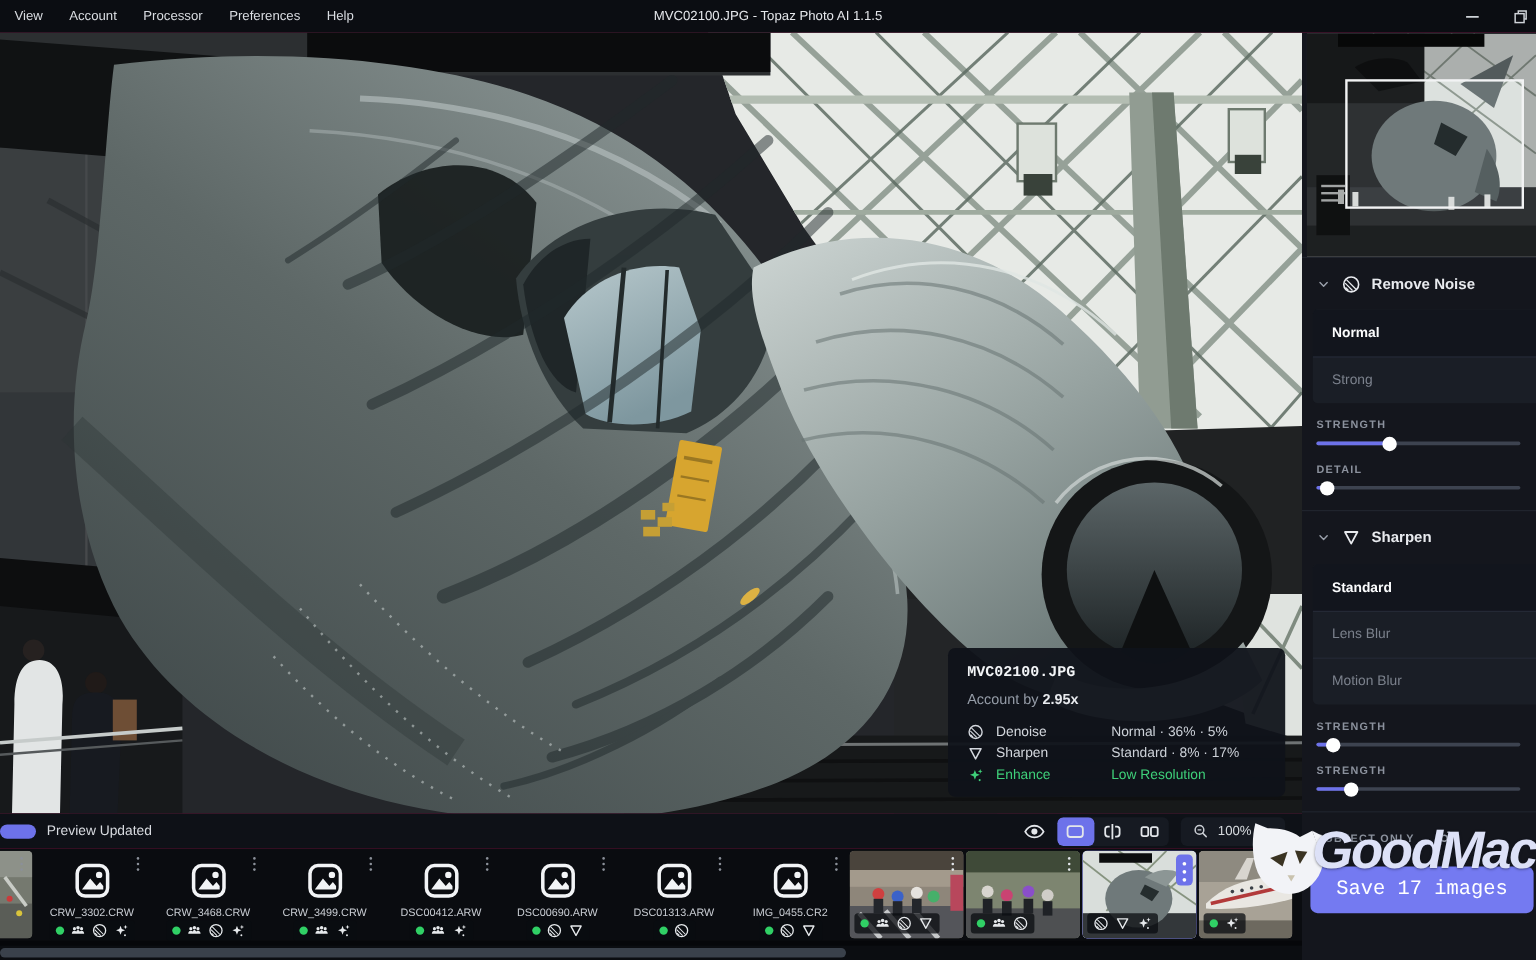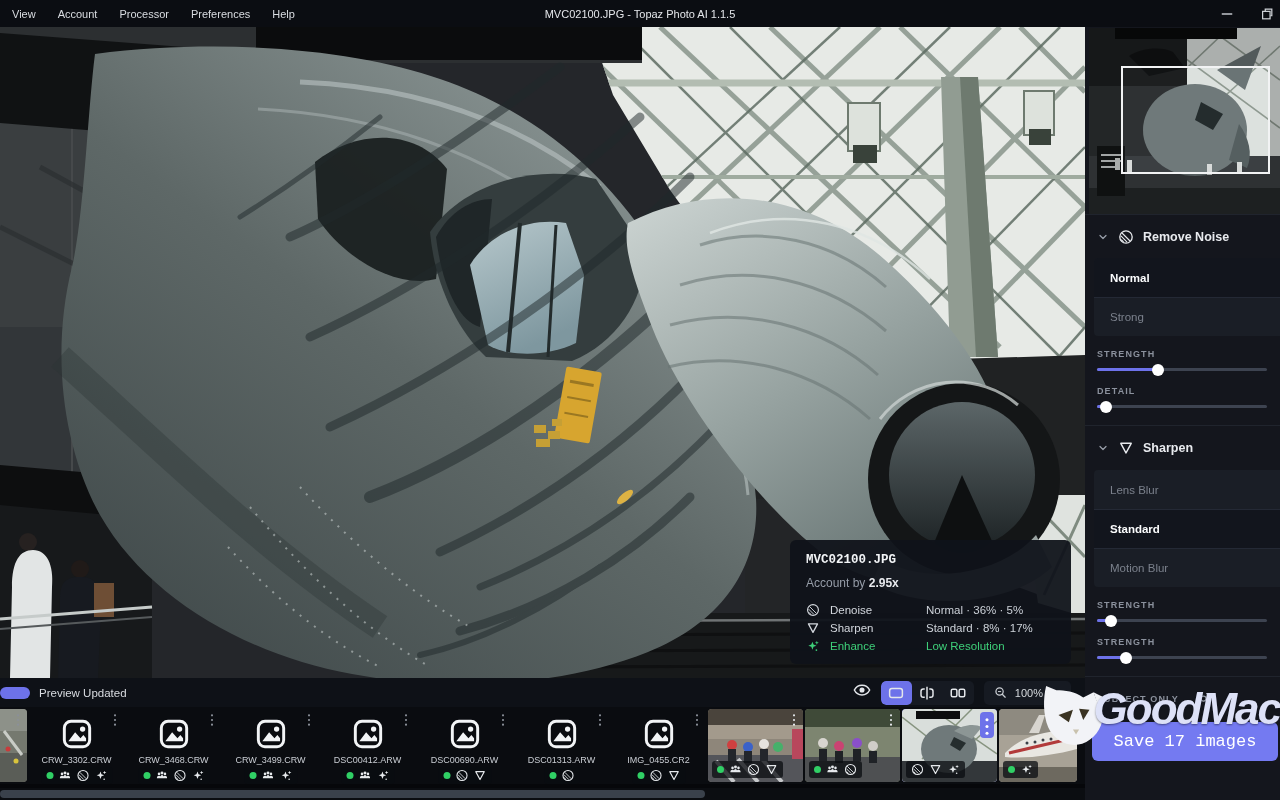--- a/index.html
+++ b/index.html
@@ -35,21 +35,21 @@
   .ip-row .val { font-size:11.5px; color:#ccd1d8; }
   .ip-row.green .lbl, .ip-row.green .val { color:#3ecf79; }
   .ip-ic { width:14px; height:14px; color:#d3d7dd; }
   .ip-row.green .ip-ic { color:#3ecf79; }
 
   
   .statusbar { position:absolute; left:0; top:651px; width:1085px; height:29px; background:#0e1117;
     display:flex; align-items:center; }
   .pv-pill { width:30px; height:12px; border-radius:7px; background:#6d72ea; margin-left:0; }
   .pv-text { font-size:11.5px; color:#d8dbe0; margin-left:9px; }
-  .sb-right { margin-left:auto; display:flex; gap:10px; padding-right:14px; }
+  .sb-right { margin-left:auto; display:flex; align-items:center; gap:10px; padding-right:14px; }
   .eye-btn { color:#e3e6ea; width:18px; height:18px; cursor:pointer; }
   .toggle-group { display:flex; background:#161a22; border-radius:5px; overflow:hidden; }
   .tg-btn { width:31px; height:24px; display:flex; align-items:center; justify-content:center; color:#e3e6ea; cursor:pointer; }
   .tg-btn.sel { background:#6d72ea; border-radius:5px; }
   .zoom-ctl { display:flex; align-items:center; gap:7px; background:#161a22; border-radius:5px; height:24px; padding:0 9px; }
   .zoom-ctl .zv { font-size:11px; color:#d6dade; }
   .zoom-ctl svg { color:#c9cdd3; }
   .zoom-ctl .caret { color:#9aa0a9; }
 
   
@@ -785,22 +785,22 @@
       <div class="panel-hd" style="border-top:none">
         <svg class="chev">
             <use href="#i-chevron-down"></use>
           </svg>
         <svg class="pic">
             <use href="#i-sharpen"></use>
           </svg>
         <span class="pt">Sharpen</span>
       </div>
       <div class="opt-group">
+        <div class="opt sel">Standard</div>
         <div class="opt">Lens Blur</div>
-        <div class="opt sel">Standard</div>
         <div class="opt">Motion Blur</div>
       </div>
       <div class="slider-block">
         <div class="sl-label">STRENGTH</div>
         <div class="sl-track">
           <div class="sl-fill" style="width: 8%;">
               <div class="sl-thumb"></div>
             </div>
         </div>
       </div>

